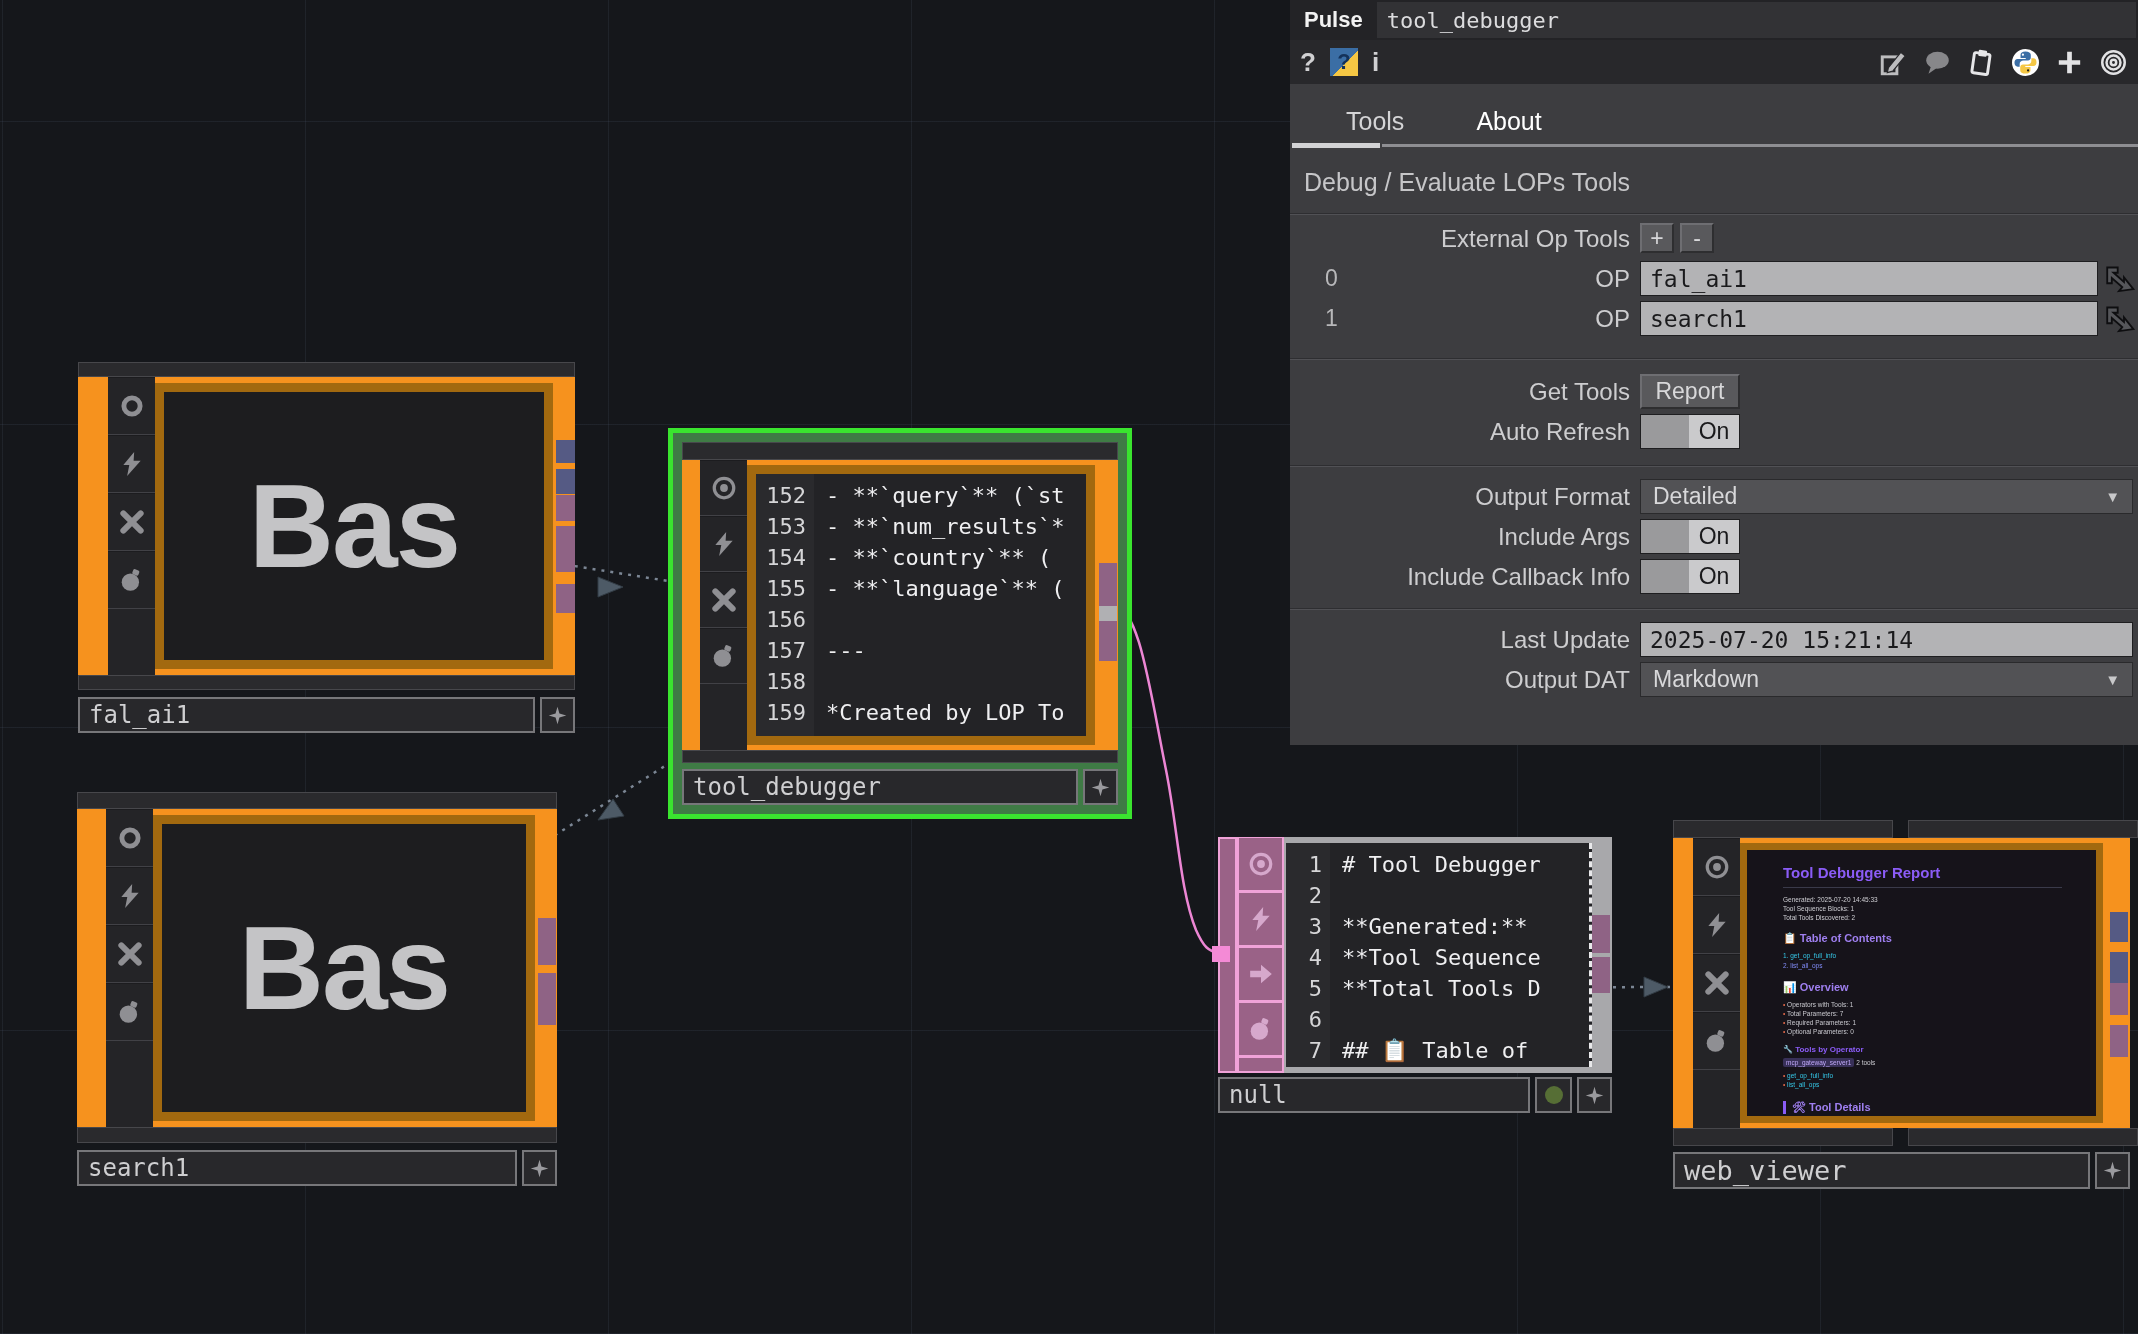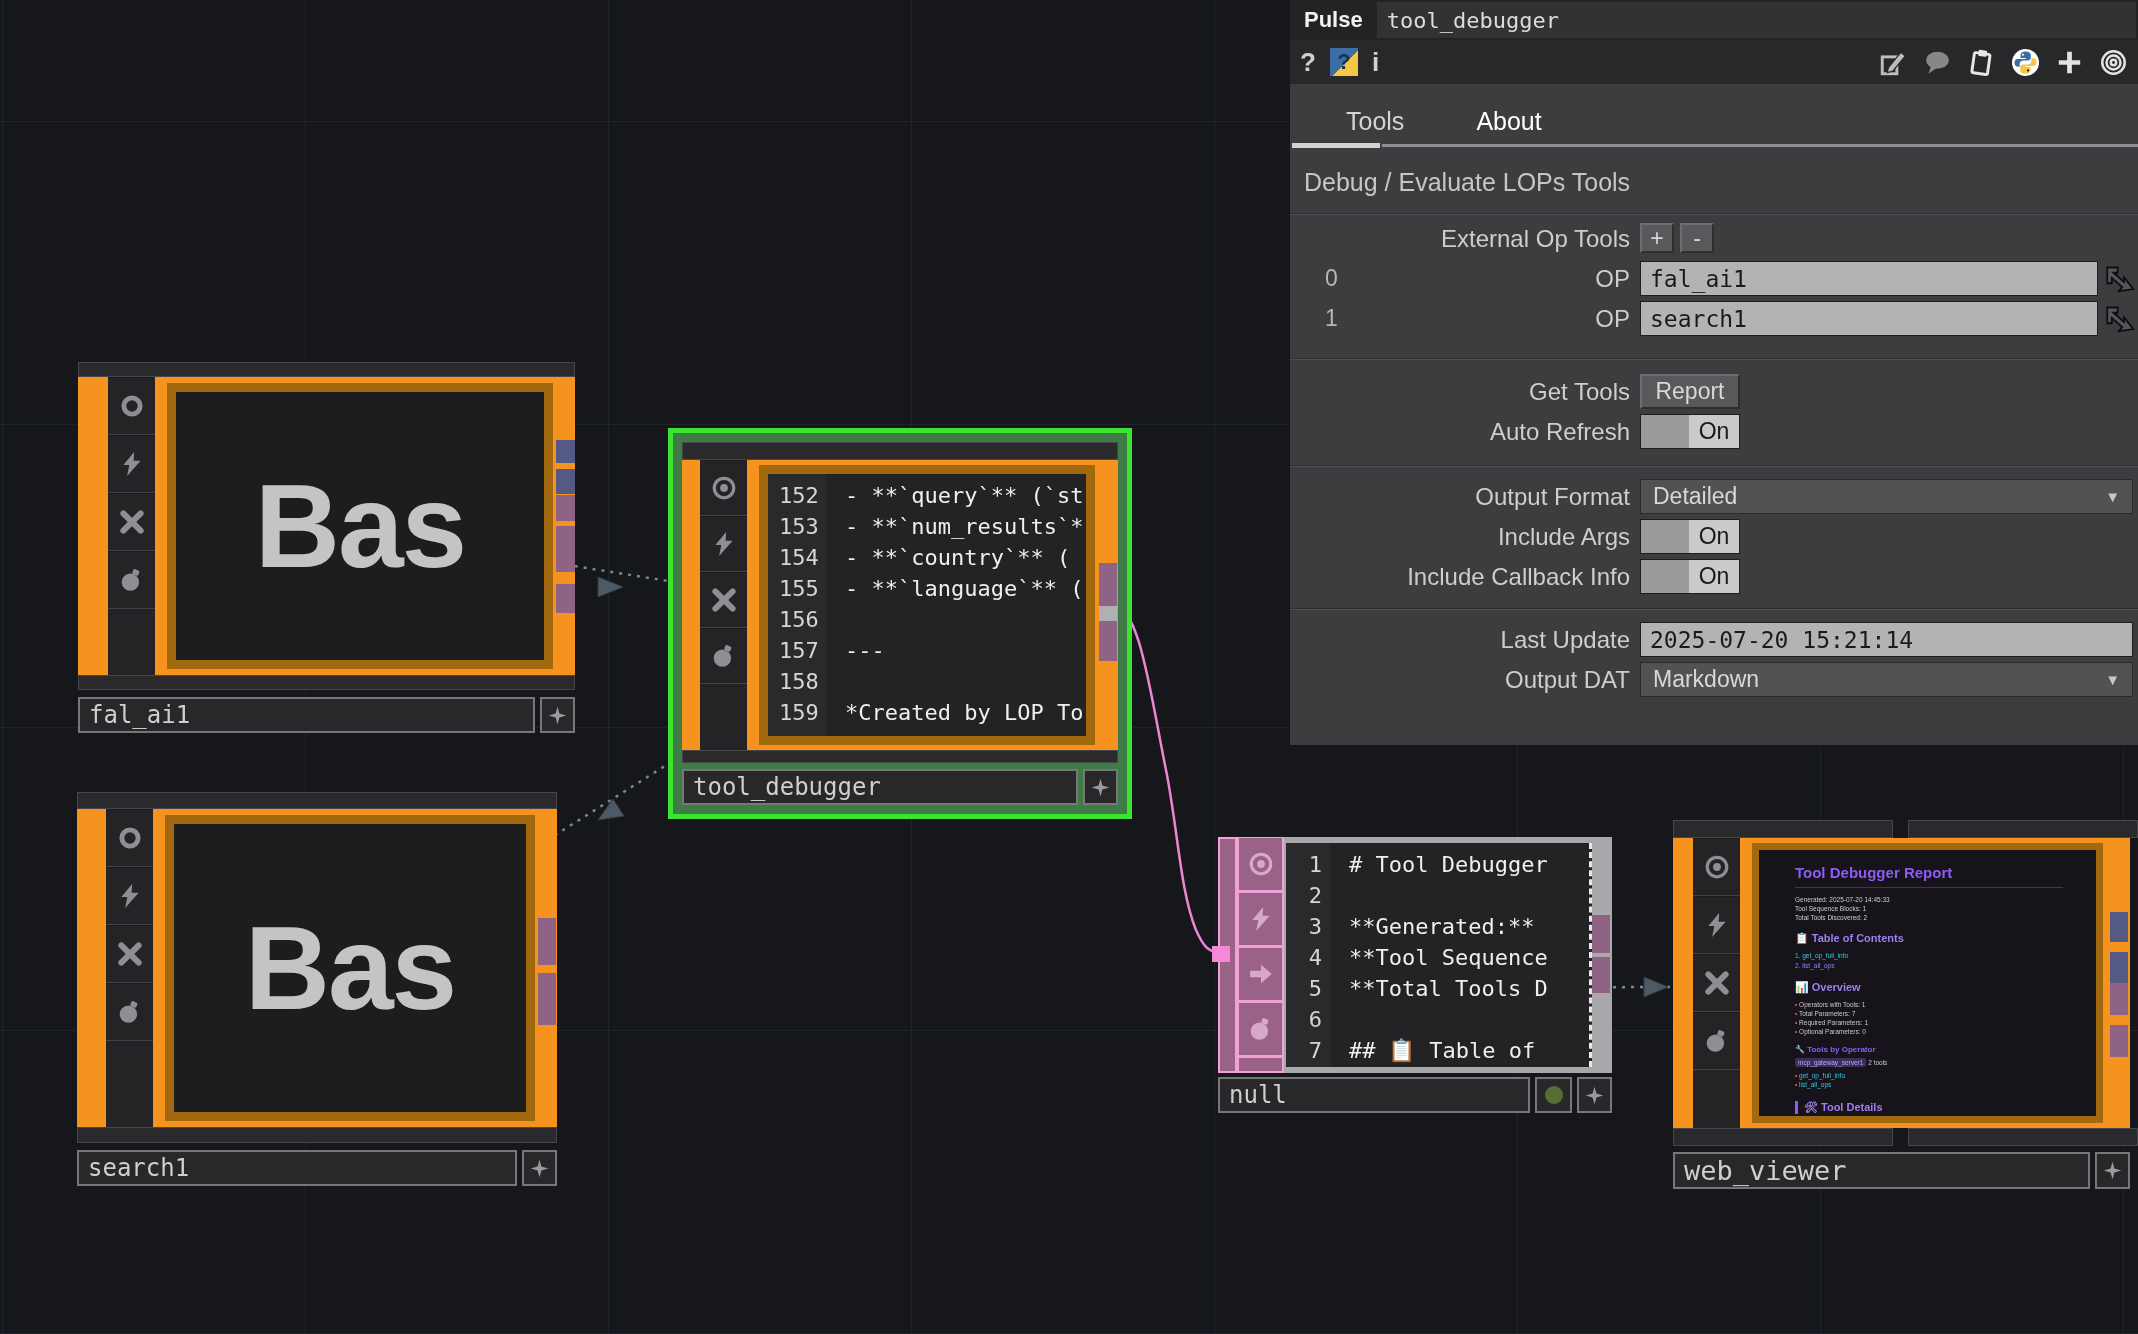--- a/index.html
+++ b/index.html
@@ -15,21 +15,21 @@
     font-family:"Liberation Sans", sans-serif;
   }
   svg.ic { display:block; }
 
   
   #wires { position:absolute; left:0; top:0; z-index:1; }
 
   
   .node { position:absolute; z-index:2; }
   .nbar { background:#2a2a2d; border:1px solid #47474b; }
-  .nbody { display:flex; align-items:stretch; background:#f6921e;gap:12px; }
+  .nbody { display:flex; align-items:stretch; background:#f6921e; }
   .flags { background:#242427; display:flex; flex-direction:column; }
   .fcell { border-bottom:1px solid #414146; border-top:1px solid #1c1c1f;
            display:flex; align-items:center; justify-content:center; color:#8f8f93; }
   .fcell svg { width:26px; height:26px; }
   .ffill { flex:1; }
   .vwrap { flex:1; margin:6px 0; border:9px solid #a2690f; background:#1d1d1f; overflow:hidden; position:relative; }
   .bigtype { width:100%; height:100%; display:flex; align-items:center; justify-content:center;
              color:#c4c4c6; font-weight:bold; font-size:118px; letter-spacing:-2px; }
   .namerow { display:flex; gap:5px; align-items:stretch; }
   .namefield { flex:1; background:#28282b; border:2px solid #77777a; color:#cfcfd1;
@@ -37,21 +37,21 @@
                display:flex; align-items:center; padding-left:9px; }
   .sqbtn { width:35px; background:#28282b; border:2px solid #77777a; color:#9a9a9e;
            display:flex; align-items:center; justify-content:center; }
   .sqbtn svg { width:21px; height:21px; }
   .greendot { width:18px; height:18px; border-radius:50%; background:#566e35; }
   .rtab { position:absolute; }
 
   
   .code { display:flex; height:100%; font-family:"DejaVu Sans Mono", monospace; font-size:22px; }
   .gutter { background:#2a2a2d; color:#d6d6d8; text-align:right; padding:6px 8px 0 4px; }
-  .gutter div, .ctext div { height:31px; line-height:31px; white-space:pre;margin-left:7px; }
+  .gutter div, .ctext div { height:31px; line-height:31px; white-space:pre; }
   .ctext { background:#232326; color:#efeff1; padding:6px 0 0 12px; flex:1; overflow:hidden; }
 
   
   .selwrap { position:absolute; z-index:2; border:5px solid #3ae42f; background:#3f7b45; padding:9px; }
 
   
   .dat-strip { background:#9a6287; border:2px solid #f0a2d8; }
   .dat-fcell { border:2px solid #f0a2d8; border-top-width:1px; color:#d6a8cc;
                display:flex; align-items:center; justify-content:center; background:#9a6287; }
   .dat-fcell svg { width:26px; height:26px; }

